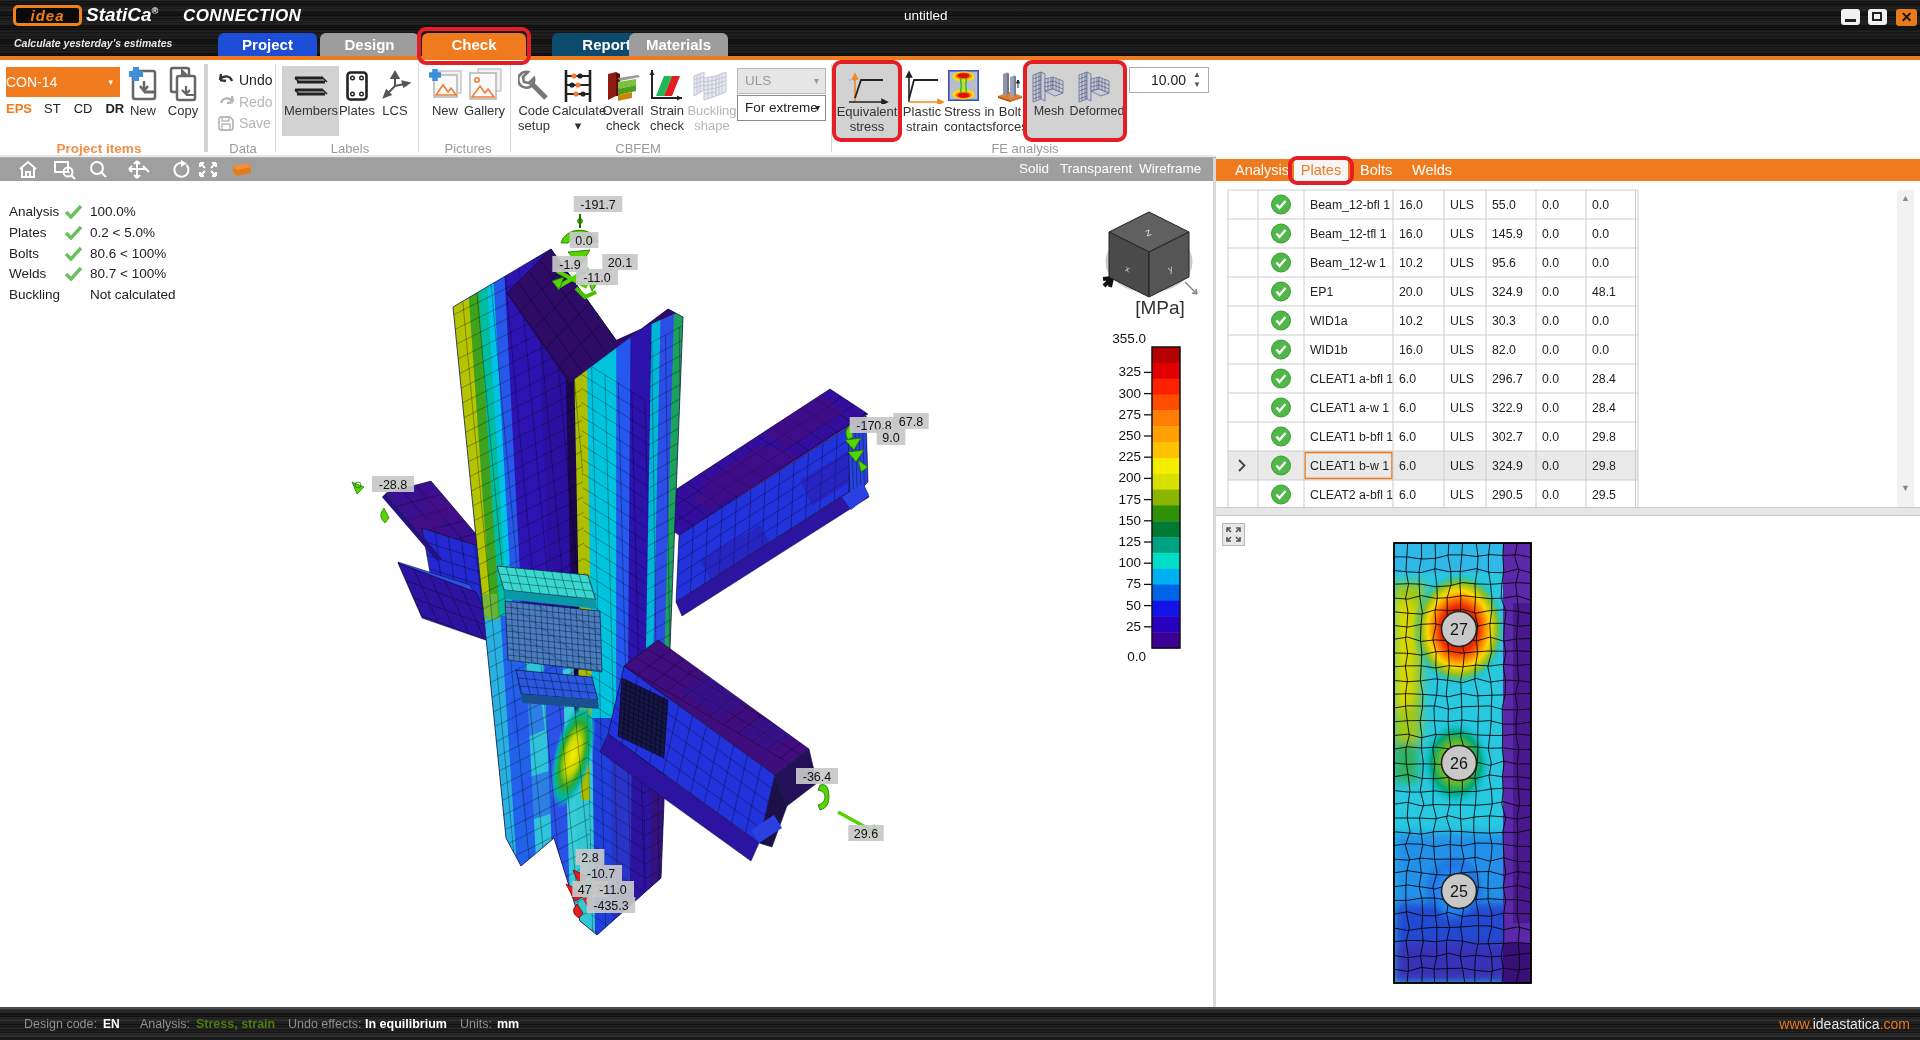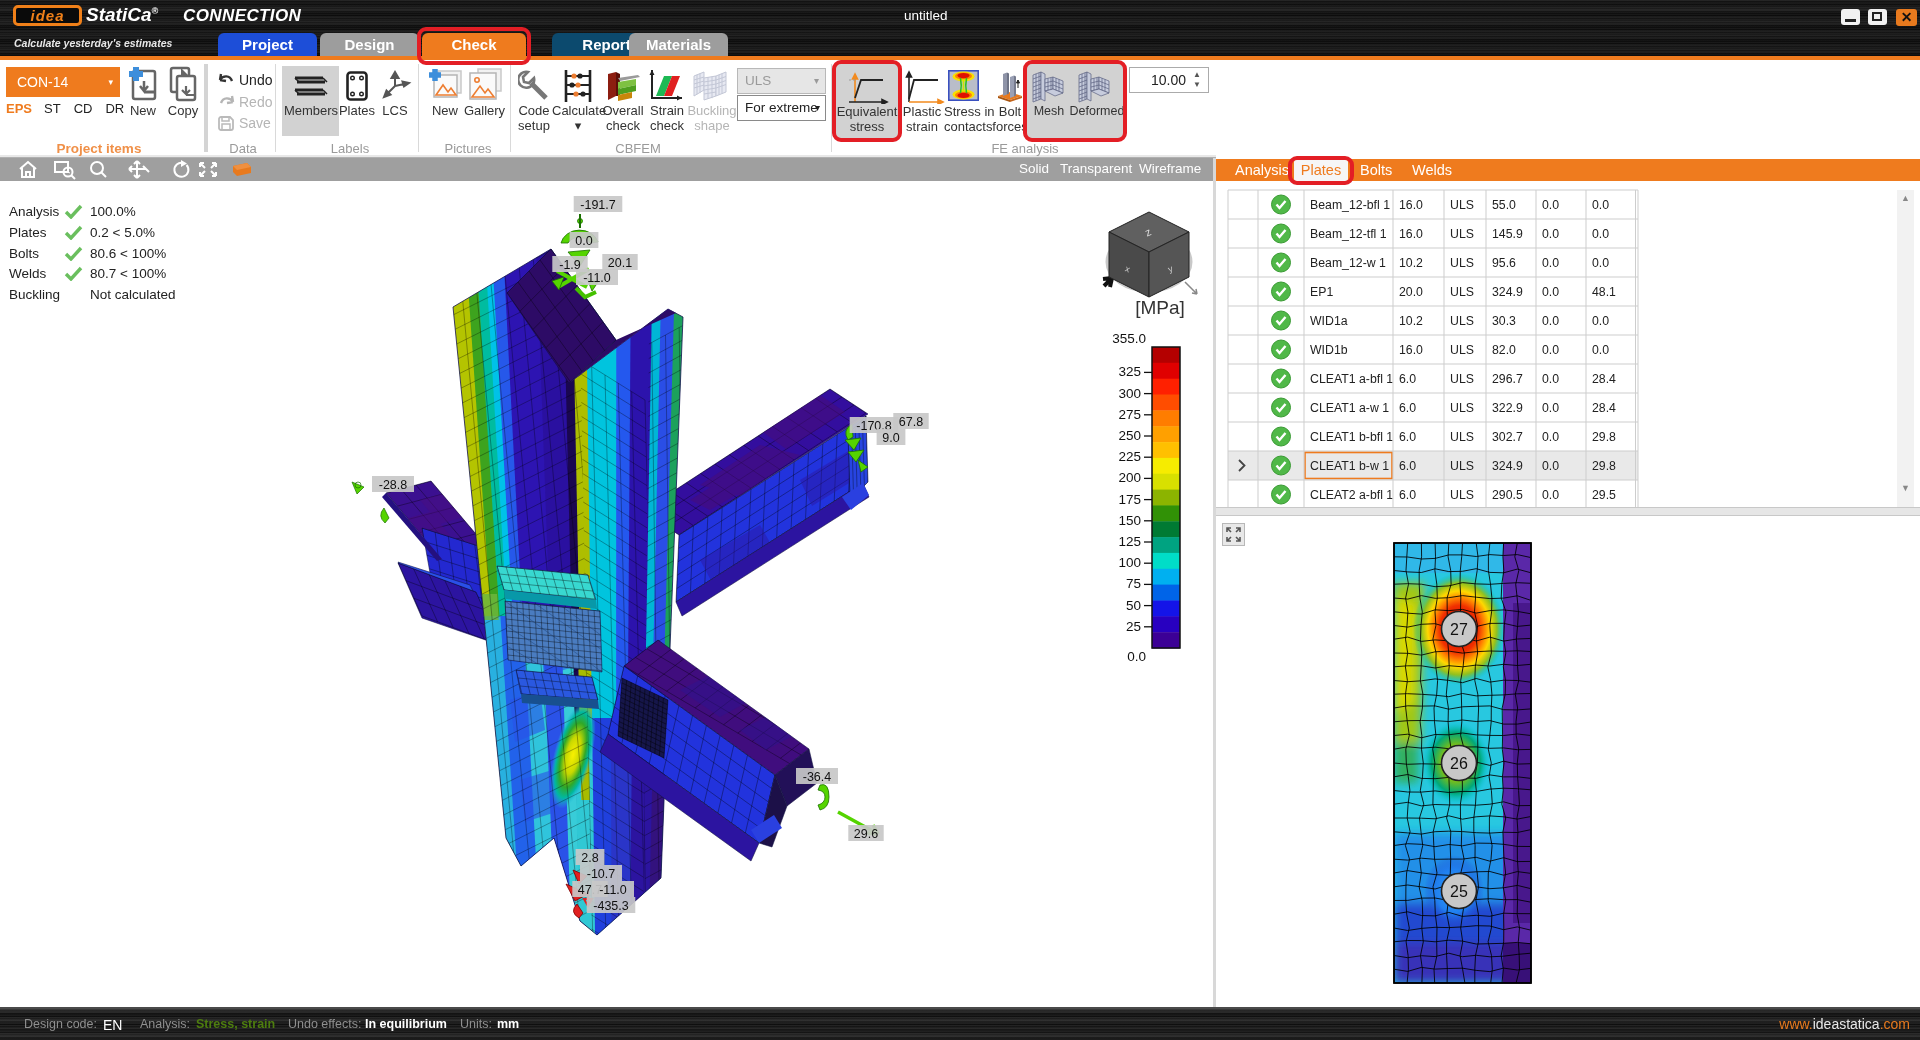--- a/index.html
+++ b/index.html
@@ -26,22 +26,22 @@
 <div class="a" style="left:1896px;top:9px;width:21px;height:17px;background:#e87a1e;border-radius:3px;color:#111;font-weight:bold;font-size:14px;text-align:center;line-height:17px">✕</div>
 <div class="tab" style="left:218px;width:99px;background:#1d4ed8">Project</div>
 <div class="tab" style="left:320px;width:99px;background:#9d9d9d">Design</div>
 <div class="tab" style="left:422px;width:104px;background:#ef7b1e">Check</div>
 <div class="tab" style="left:552px;width:109px;background:#0c4a6e">Report</div>
 <div class="tab" style="left:629px;width:99px;background:#9d9d9d">Materials</div>
 <div class="a" style="left:0;top:56px;width:1920px;height:4px;background:#ef7b1e"></div>
 <div class="redbox" style="left:417px;top:27px;width:114px;height:38px"></div>
 <div class="a" style="left:0;top:60px;width:1920px;height:95px;background:#fff"></div>
 <div class="a" style="left:0;top:155px;width:1920px;height:3px;background:#e8e8e8;border-bottom:1px solid #b0b0b0"></div>
-<div class="a" style="left:6px;top:67px;width:114px;height:30px;background:#ef7b1e;color:#fff;font-size:14px;line-height:30px;padding-left:11px">CON-14<span style="position:absolute;right:7px;top:0;font-size:9px">▾</span></div>
-<div class="a" style="left:6px;top:101px;width:114px;font-size:13px;font-weight:bold"><span style="color:#ef7b1e">EPS</span><span style="color:#222;font-weight:normal;margin-left:12px">ST</span><span style="color:#222;font-weight:normal;margin-left:13px">CD</span><span style="color:#222;font-weight:normal;margin-left:13px">DR</span></div>
+<div class="a" style="left:6px;top:67px;width:114px;height:30px;background:#ef7b1e;color:#fff;font-size:14px;line-height:30px;padding-left:0">CON-14<span style="position:absolute;right:7px;top:0;font-size:9px">▾</span></div>
+<div class="a" style="left:6px;top:101px;width:114px;font-size:13px;font-weight:bold"><span style="color:#ef7b1e">EPS</span><span style="color:#222;font-weight:normal;margin-left:12px">ST</span><span style="color:#222;font-weight:normal;margin-left:13px">CD</span><span style="color:#222;font-weight:bold;margin-left:13px">DR</span></div>
 <svg class="a" style="left:128px;top:66px" width="30" height="38" viewBox="0 0 30 38">
 <rect x="5" y="5" width="22" height="28" rx="2" fill="#fff" stroke="#666" stroke-width="2.5"></rect>
 <path d="M12 20 L16 25 L20 20 M16 25 V15" stroke="#666" stroke-width="2.5" fill="none"></path>
 <path d="M16 26 H27" stroke="#666" stroke-width="3"></path>
 <path d="M8 1 v14 M1 8 h14" stroke="#3d8edb" stroke-width="6"></path>
 </svg>
 <div class="a ilabel" style="left:118px;top:103px;width:50px">New</div>
 <svg class="a" style="left:167px;top:66px" width="32" height="38" viewBox="0 0 32 38">
 <rect x="4" y="2" width="18" height="24" rx="2" fill="#fff" stroke="#666" stroke-width="2.5"></rect>
 <path d="M14 2 l8 8 h-8 z" fill="#666"></path>
@@ -854,19 +854,19 @@
     <text x="75" y="99.5" font-size="16" fill="#111" text-anchor="middle" font-family="Liberation Sans">27</text>
     <circle cx="75" cy="228" r="17.5" fill="#c8c8c8" stroke="#222" stroke-width="1.6"></circle>
     <text x="75" y="233.5" font-size="16" fill="#111" text-anchor="middle" font-family="Liberation Sans">26</text>
     <circle cx="75" cy="356" r="17.5" fill="#c8c8c8" stroke="#222" stroke-width="1.6"></circle>
     <text x="75" y="361.5" font-size="16" fill="#111" text-anchor="middle" font-family="Liberation Sans">25</text>
   </svg>
 <div class="a" style="left:0;top:1007px;width:1920px;height:33px;background:
 linear-gradient(180deg,rgba(120,120,120,0.3) 0px,rgba(0,0,0,0) 4px,rgba(90,90,90,0.2) 12px,rgba(0,0,0,0) 18px,rgba(100,100,100,0.2) 26px,rgba(0,0,0,0) 32px),
 repeating-linear-gradient(180deg,#262626 0px,#0e0e0e 2px,#303030 3px,#080808 5px,#202020 6px,#000 8px);border-top:2px solid #4a4a4a"></div>
 <div class="a" style="left:24px;top:1017px;font-size:12.5px;color:#8f8f8f;font-weight:normal">Design code:</div>
-<div class="a" style="left:103px;top:1017px;font-size:14px;color:#fff;font-weight:normal">EN</div>
+<div class="a" style="left:103px;top:1017px;font-size:12px;color:#fff;font-weight:bold">EN</div>
 <div class="a" style="left:140px;top:1017px;font-size:12.5px;color:#8f8f8f;font-weight:normal">Analysis:</div>
 <div class="a" style="left:196px;top:1017px;font-size:12.5px;color:#4d7c0f;font-weight:bold">Stress, strain</div>
 <div class="a" style="left:288px;top:1017px;font-size:12.5px;color:#8f8f8f;font-weight:normal">Undo effects:</div>
 <div class="a" style="left:365px;top:1017px;font-size:12.5px;color:#fff;font-weight:bold">In equilibrium</div>
 <div class="a" style="left:460px;top:1017px;font-size:12.5px;color:#8f8f8f;font-weight:normal">Units:</div>
 <div class="a" style="left:497px;top:1017px;font-size:12.5px;color:#fff;font-weight:bold">mm</div>
 <div class="a" style="right:10px;top:1016px;font-size:14px"><span style="color:#e87a1e">www.</span><span style="color:#e8e8e8">ideastatica</span><span style="color:#e87a1e">.com</span></div>
 </body></html>

